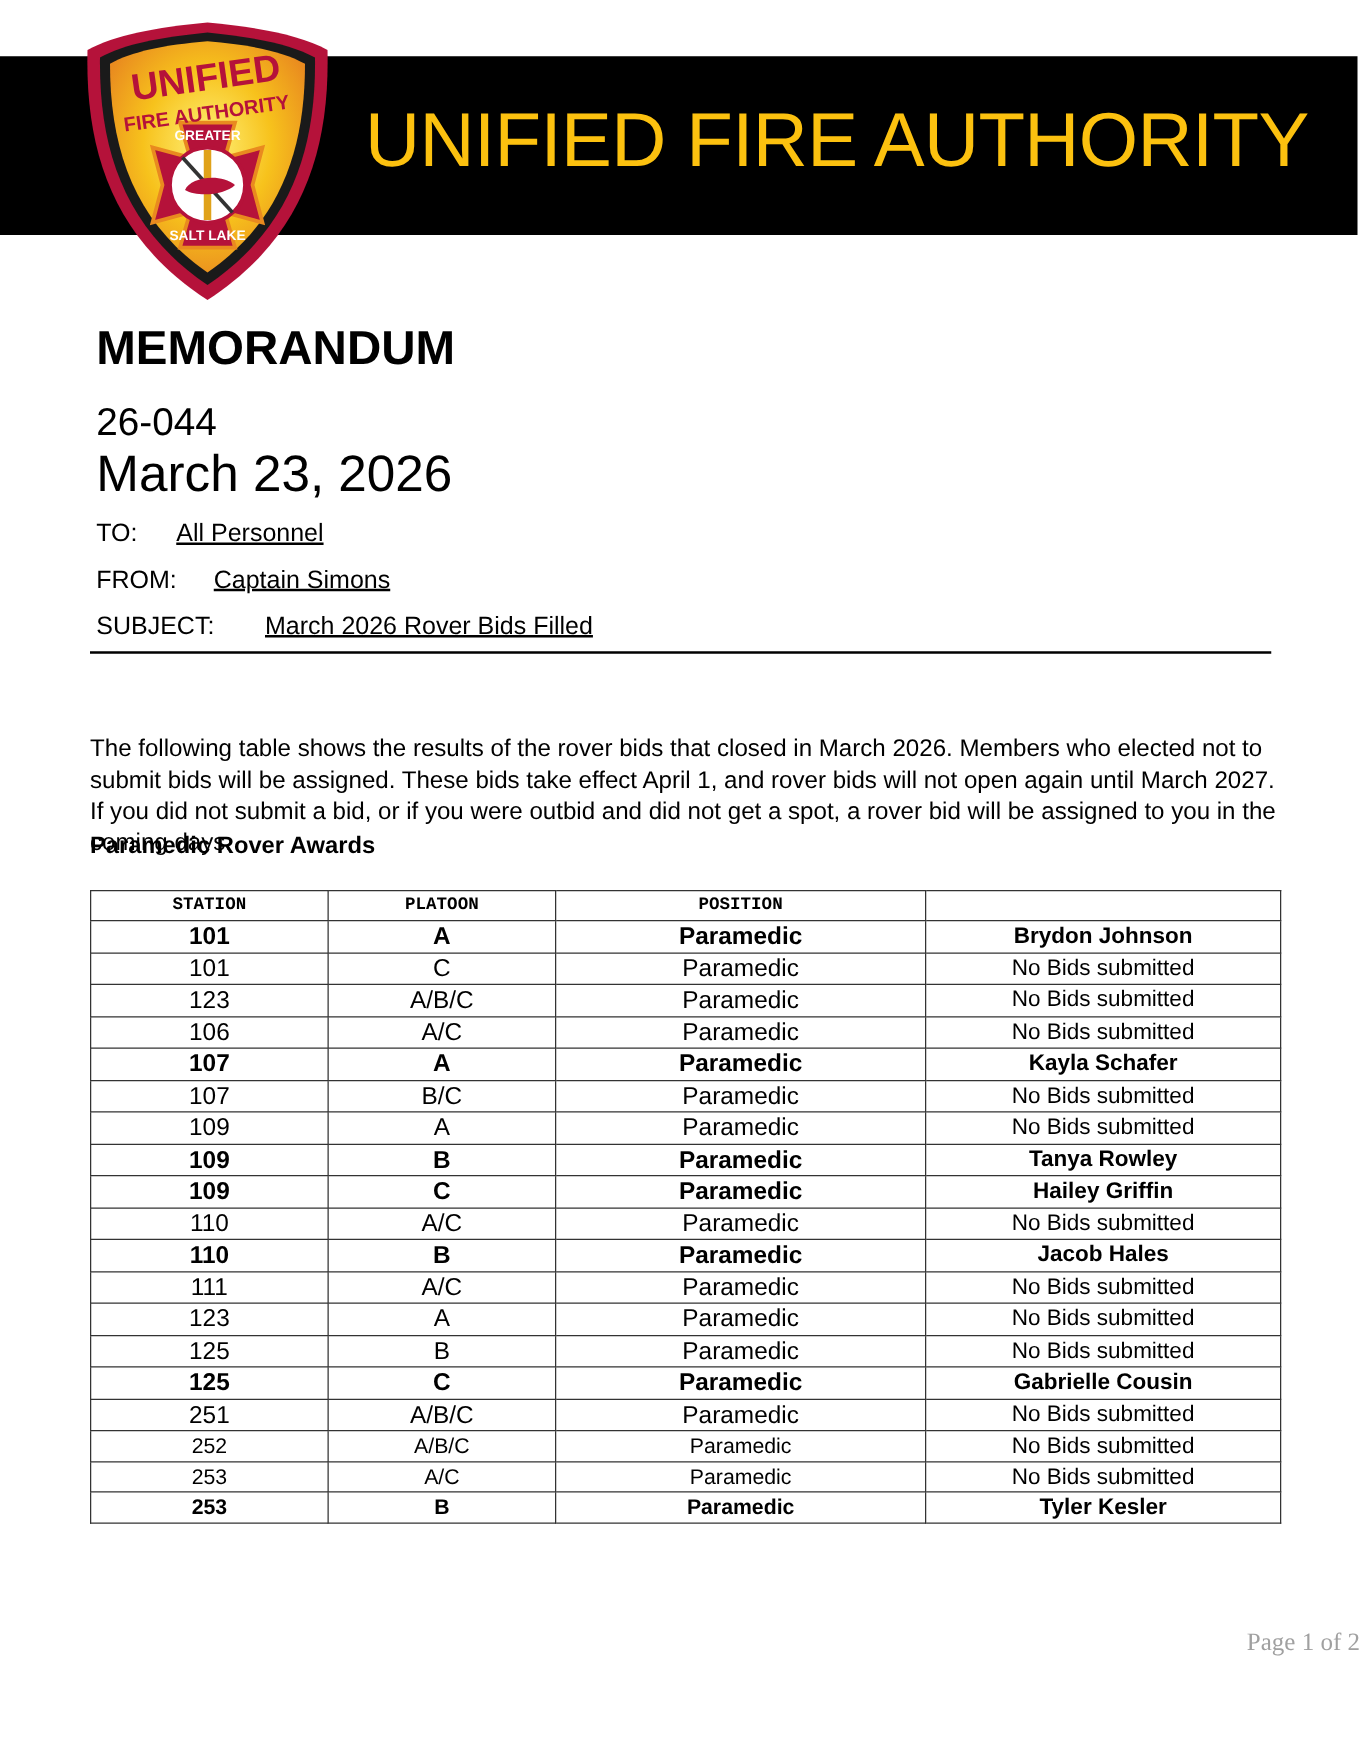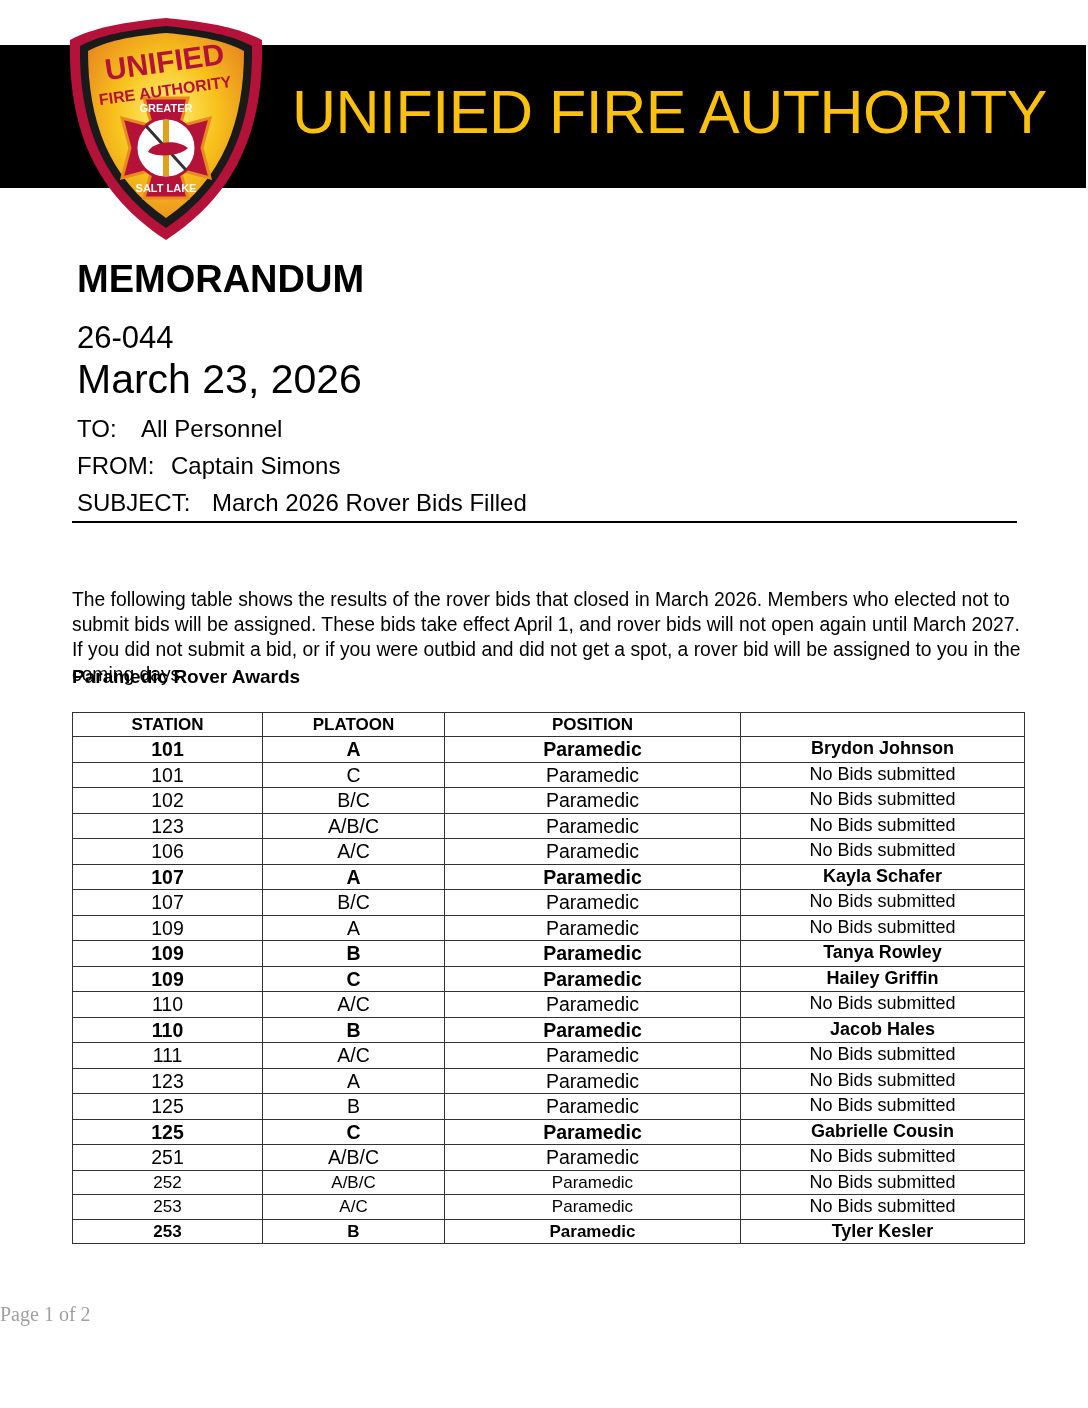--- a/index.html
+++ b/index.html
@@ -10,43 +10,43 @@
                   background: #000; }
     .header-title { position: absolute; left: 292px; top: 82px; font-size: 61px;
                     color: #fcc10f; letter-spacing: -0.5px; white-space: nowrap; line-height: 1; text-align: right; }
     .logo { position: absolute; left: 68px; top: 14px; width: 196px; height: 228px; }
 
     .memo-title { position: absolute; left: 77px; top: 260px; font-size: 38px; font-weight: bold;
                   line-height: 1; }
     .memo-number { position: absolute; left: 77px; top: 322px; font-size: 31px; line-height: 1; }
     .memo-date { position: absolute; left: 77px; top: 359px; font-size: 41px; line-height: 1; }
 
-    .meta-line { position: absolute; left: 77px; font-size: 24px; line-height: 1; white-space: nowrap; }
+    .meta-line { position: absolute; left: 77px; font-size: 20px; line-height: 1; white-space: nowrap; text-decoration: underline; }
     .meta-line .lbl { display: inline-block; }
     .meta-to { top: 417px; }
     .meta-from { top: 454px; }
     .meta-subject { top: 491px; }
     .rule { position: absolute; left: 72px; top: 521px; width: 945px; height: 2px; background: #000; }
 
     .body-text { position: absolute; left: 72px; top: 541px; width: 960px; font-size: 19.3px;
                  line-height: 25px; margin-top: 46px; }
     .section-title { position: absolute; left: 72px; top: 666px; font-size: 19px; font-weight: bold; }
 
     table.awards { position: absolute; left: 72px; top: 712px; width: 952px; border-collapse: collapse;
                    table-layout: fixed; }
     table.awards th, table.awards td { border: 1.5px solid #333; text-align: center; padding: 0;
                    overflow: hidden; white-space: nowrap; }
-    table.awards th { height: 23px; font-size: 17px; font-weight: bold; line-height: 23px; }
+    table.awards th { height: 23px; font-size: 14px; font-weight: bold; line-height: 23px; font-family: Liberation Mono, monospace; }
     table.awards td { height: 24.5px; line-height: 24.5px; font-size: 19.5px; }
     table.awards td.name { font-size: 18px; line-height: 22px; vertical-align: top; }
     table.awards tr.awarded td { font-weight: bold; }
     table.awards tr.small td { font-size: 17px; height: 23.5px; line-height: 23.5px; }
     table.awards tr.small td.name { font-size: 18px; }
 
-    .footer { position: absolute; left: 0; width: 1088px; top: 1303px; text-align: left;
+    .footer { position: absolute; left: 0; width: 1088px; top: 1303px; text-align: right;
               font-family: "Liberation Serif", serif; font-size: 20px; color: #a0a0a0; }
   </style>
 </head>
 <body>
 
 <div class="header-bar"></div>
 <div class="header-title">UNIFIED FIRE AUTHORITY</div>
 
 <svg class="logo" viewBox="0 0 196 228">
   <defs>
@@ -117,26 +117,20 @@
         <td>Paramedic</td>
         <td class="name">Brydon Johnson</td>
       </tr>
       <tr class="">
         <td>101</td>
         <td>C</td>
         <td>Paramedic</td>
         <td class="name">No Bids submitted</td>
       </tr>
       <tr class="">
-        <td>102</td>
-        <td>B/C</td>
-        <td>Paramedic</td>
-        <td class="name">No Bids submitted</td>
-      </tr>
-      <tr class="">
         <td>123</td>
         <td>A/B/C</td>
         <td>Paramedic</td>
         <td class="name">No Bids submitted</td>
       </tr>
       <tr class="">
         <td>106</td>
         <td>A/C</td>
         <td>Paramedic</td>
         <td class="name">No Bids submitted</td>

